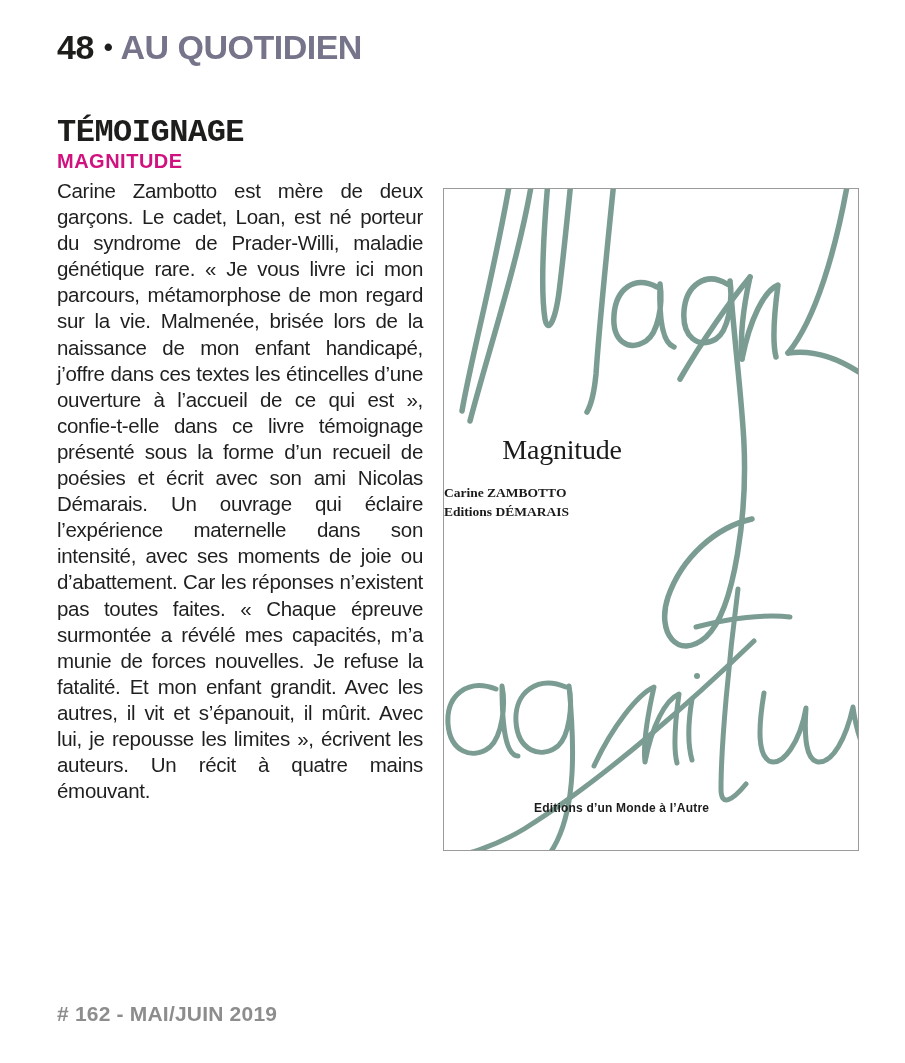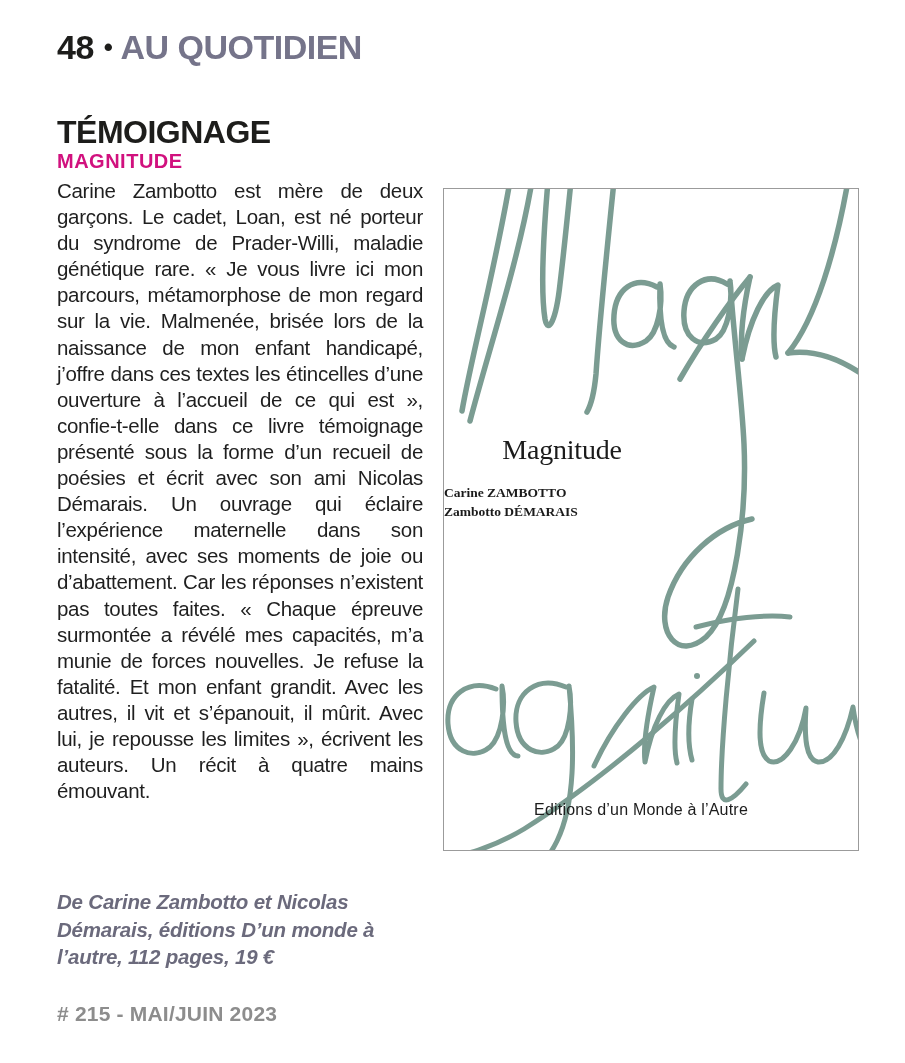--- a/index.html
+++ b/index.html
@@ -15,21 +15,21 @@
     position:absolute;left:57px;top:28px;
     font-weight:900;font-size:34px;letter-spacing:-0.5px;
     white-space:nowrap;
   }
   .hdr .pgnum{color:#1d1d1b;}
   .hdr .bullet{color:#1d1d1b;font-size:26px;vertical-align:3px;margin:0 8px 0 10px;}
   .hdr .section{color:#75748a;}
   
   .kicker{
     position:absolute;left:57px;top:114px;margin:0;
-    font-size:32px;font-weight:900;letter-spacing:-0.5px;color:#1d1d1b;
+    font-size:32px;font-weight:900;letter-spacing:-0.5px;color:#1d1d1b;font-family:Liberation Mono, monospace;
   }
   .title{
     position:absolute;left:57px;top:150px;margin:0;
     font-size:20px;font-weight:800;letter-spacing:0.5px;color:#d1117e;
   }
   .body{
     position:absolute;left:57px;top:178px;width:366px;margin:0;
     font-size:20.5px;line-height:26.1px;letter-spacing:-0.3px;
     color:#1f1f1f;text-align:justify;
   }
@@ -55,40 +55,39 @@
     text-align:center;font-family:"Liberation Serif",serif;
     font-size:28px;color:#1b1b1b;letter-spacing:-0.2px;
   }
   .cover-authors{
     position:absolute;left:0;top:294px;width:236px;
     text-align:left;font-family:"Liberation Serif",serif;
     font-size:13.5px;line-height:19px;color:#1b1b1b;font-weight:600;
   }
   .cover-publisher{
     position:absolute;left:90px;top:612px;width:214px;
-    text-align:right;font-size:16px;color:#1c1c1c;letter-spacing:0.2px;
+    text-align:left;font-size:12px;color:#1c1c1c;letter-spacing:0.2px;font-weight:bold;
   }
 </style>
 </head>
 <body>
 
 <div class="page">
 
   <header class="hdr">
     <span class="pgnum">48</span><span class="bullet">•</span><span class="section">AU QUOTIDIEN</span>
   </header>
 
   <h1 class="kicker">TÉMOIGNAGE</h1>
   <h2 class="title">MAGNITUDE</h2>
 
   <p class="body"><span>Carine Zambotto est mère de deux garçons. Le cadet, Loan, est né porteur du syndrome de Prader-Willi, maladie génétique rare. « </span><span class="it">Je vous livre ici mon parcours, métamorphose de mon regard sur la vie. Malmenée, brisée lors de la naissance de mon enfant handicapé, j’offre dans ces textes les étincelles d’une ouverture à l’accueil de ce qui est</span><span> », confie-t-elle dans ce livre témoignage présenté sous la forme d’un recueil de poésies et écrit avec son ami Nicolas Démarais. Un ouvrage qui éclaire l’expérience maternelle dans son intensité, avec ses moments de joie ou d’abattement. Car les réponses n’existent pas toutes faites. « </span><span class="it">Chaque épreuve surmontée a révélé mes capacités, m’a munie de forces nouvelles. Je refuse la fatalité. Et mon enfant grandit. Avec les autres, il vit et s’épanouit, il mûrit. Avec lui, je repousse les limites</span><span> », écrivent les auteurs. Un récit à quatre mains émouvant.</span></p>
 
-  <p class="credit">De Carine Zambotto et Nicolas Démarais, éditions D’un monde à l’autre, 112 pages, 19 €</p>
 
-  <footer class="footer"># 215 - MAI/JUIN 2023</footer>
+  <footer class="footer"># 162 - MAI/JUIN 2019</footer>
 
   <div class="cover">
     <svg viewBox="0 0 414 661" aria-hidden="true">
       <g class="script" stroke-width="5.5">
 
         <path d="M 26 232 C 45 160 75 70 88 -8"></path>
         <path d="M 66 -8 C 50 85 28 165 18 222"></path>
         <path d="M 104 -8 C 99 50 97 105 101 130 C 104 146 112 132 116 95 C 120 62 124 22 127 -8"></path>
         <path d="M 170 -8 C 163 60 155 140 152 185 C 150 206 147 216 143 223"></path>
 
@@ -117,18 +116,18 @@
 
         <path d="M 294 400 C 285 470 277 555 277 600 C 277 618 288 612 302 595"></path>
         <path d="M 252 438 C 286 429 322 425 346 428"></path>
 
         <path d="M 320 504 C 314 540 314 565 325 572 C 339 578 356 553 362 519 C 360 549 362 571 374 573 C 389 574 402 549 409 518 C 412 540 417 556 424 565"></path>
       </g>
     </svg>
     <div class="cover-title">Magnitude</div>
     <div class="cover-authors">
       <div>Carine ZAMBOTTO</div>
-      <div>Zambotto DÉMARAIS</div>
+      <div>Editions DÉMARAIS</div>
     </div>
     <div class="cover-publisher">Editions d’un Monde à l’Autre</div>
   </div>
 
 </div>
 
 </body></html>

